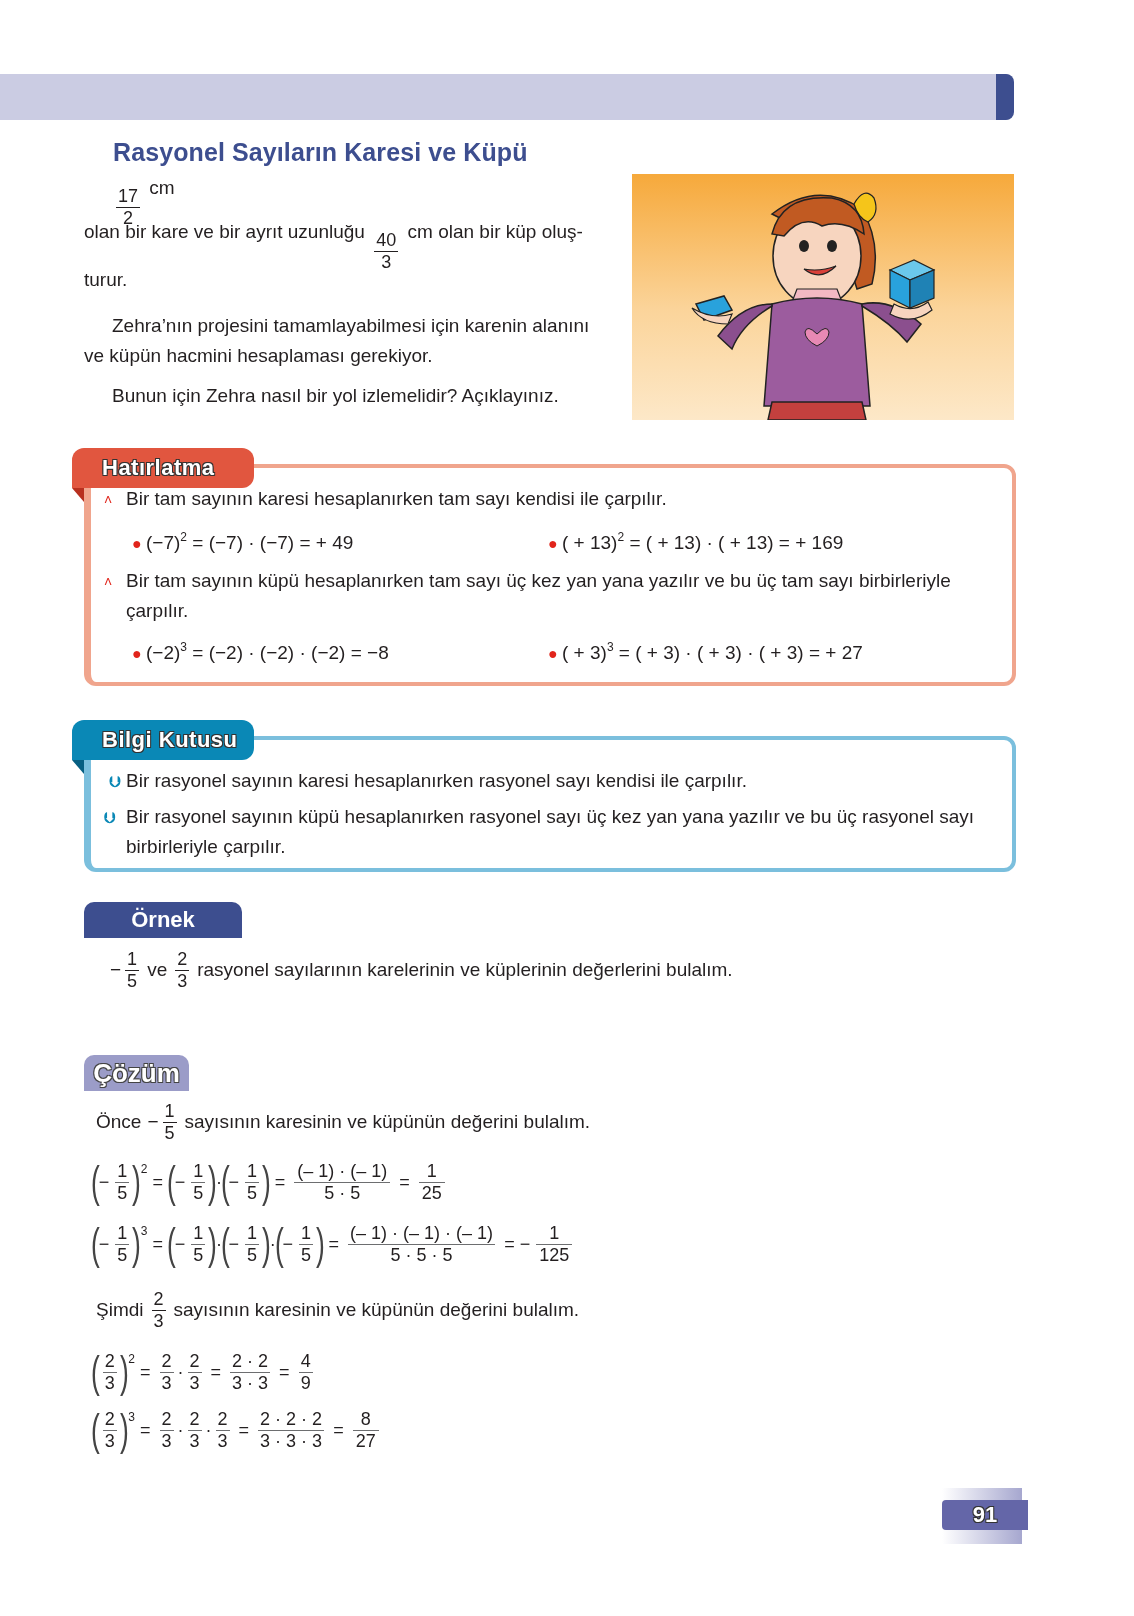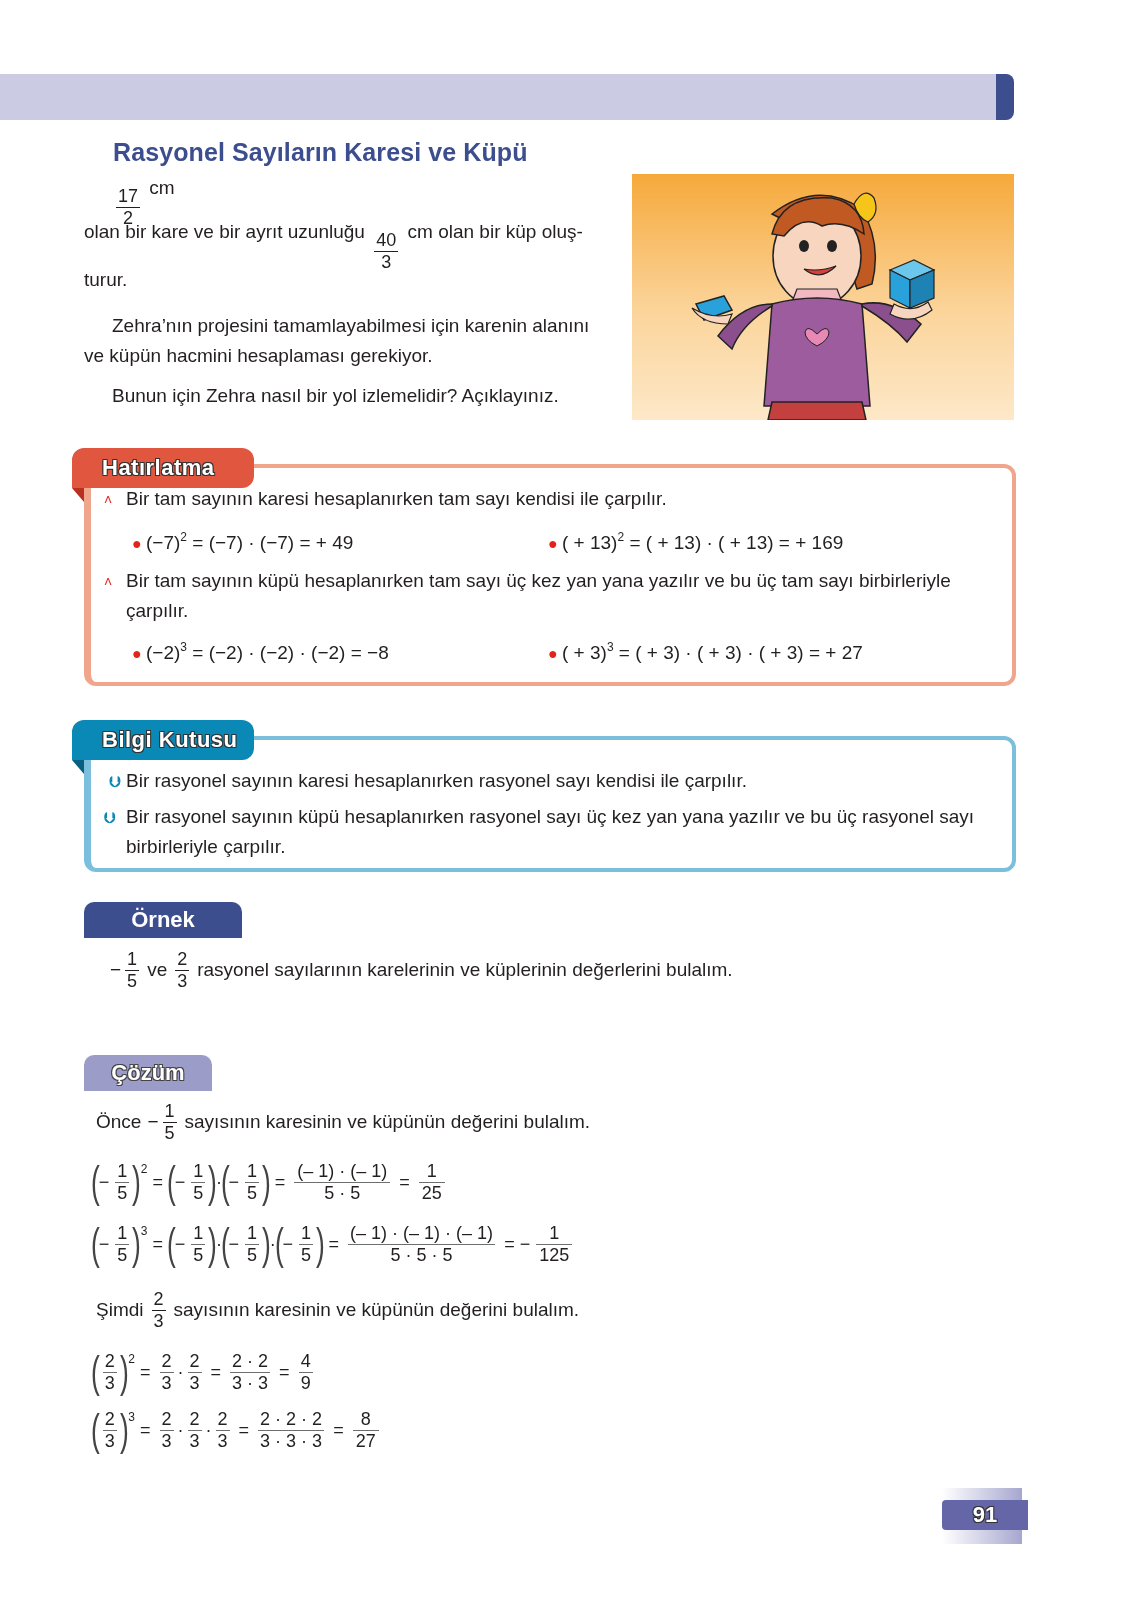--- a/index.html
+++ b/index.html
@@ -34,21 +34,21 @@
   .bil-tab { left: 72px; top: 720px; width: 182px; background: #0a88b6; }
   .bil-fold { left: 72px; top: 760px; border-width: 0 12px 14px 0; border-color: transparent #075f82 transparent transparent; }
 
   .row { position: absolute; white-space: nowrap; }
   .tri { color: #e1251b; font-size: 14px; display: inline-block; width: 22px; }
   .pin { color: #0a88b6; font-size: 15px; display: inline-block; width: 22px; font-weight: bold; }
   .dot { color: #e1251b; font-size: 16px; display: inline-block; width: 14px; }
   sup { font-size: 12px; vertical-align: 8px; }
 
   .ornek-tab { position: absolute; left: 84px; top: 902px; width: 158px; height: 36px; background: #3d4e8f; border-radius: 10px 10px 0 0; color: #fff; font-weight: bold; font-size: 22px; display: flex; align-items: center; justify-content: center; }
-  .cozum-tab { position: absolute; left: 84px; top: 1055px; width: 128px; height: 36px; background: #9b9cc8; border-radius: 10px 10px 0 0; color: #fff; font-weight: bold; font-size: 22px; display: flex; align-items: center; justify-content: center; text-shadow: -1px -1px 0 #444, 1px -1px 0 #444, -1px 1px 0 #444, 1px 1px 0 #444; }
+  .cozum-tab { position: absolute; left: 84px; top: 1055px; width: 105px; height: 36px; background: #9b9cc8; border-radius: 10px 10px 0 0; color: #fff; font-weight: bold; font-size: 26px; display: flex; align-items: center; justify-content: center; text-shadow: -1px -1px 0 #444, 1px -1px 0 #444, -1px 1px 0 #444, 1px 1px 0 #444; }
 
   .eq { position: absolute; white-space: nowrap; display: flex; align-items: center; font-size: 18px; }
   .paren { font-size: 44px; font-weight: 100; line-height: 1; transform: scaleX(0.6); color: #444; display: inline-block; margin: 0 -4px; }
   .exp { font-size: 12px; align-self: flex-start; margin-top: 2px; margin-left: 1px; }
   .op { margin: 0 5px; }
   .minus { margin-right: 2px; }
 
   .page-badge-bg { position: absolute; left: 942px; top: 1488px; width: 80px; height: 56px; background: linear-gradient(to right, #ffffff, #a6a7cf); }
   .page-badge { position: absolute; left: 942px; top: 1500px; width: 86px; height: 30px; background: #6466a8; border-radius: 4px 0 0 4px; color: #fff; font-weight: bold; font-size: 22px; display: flex; align-items: center; justify-content: center; text-shadow: -1px -1px 0 #333, 1px -1px 0 #333, -1px 1px 0 #333, 1px 1px 0 #333; }
 </style>

